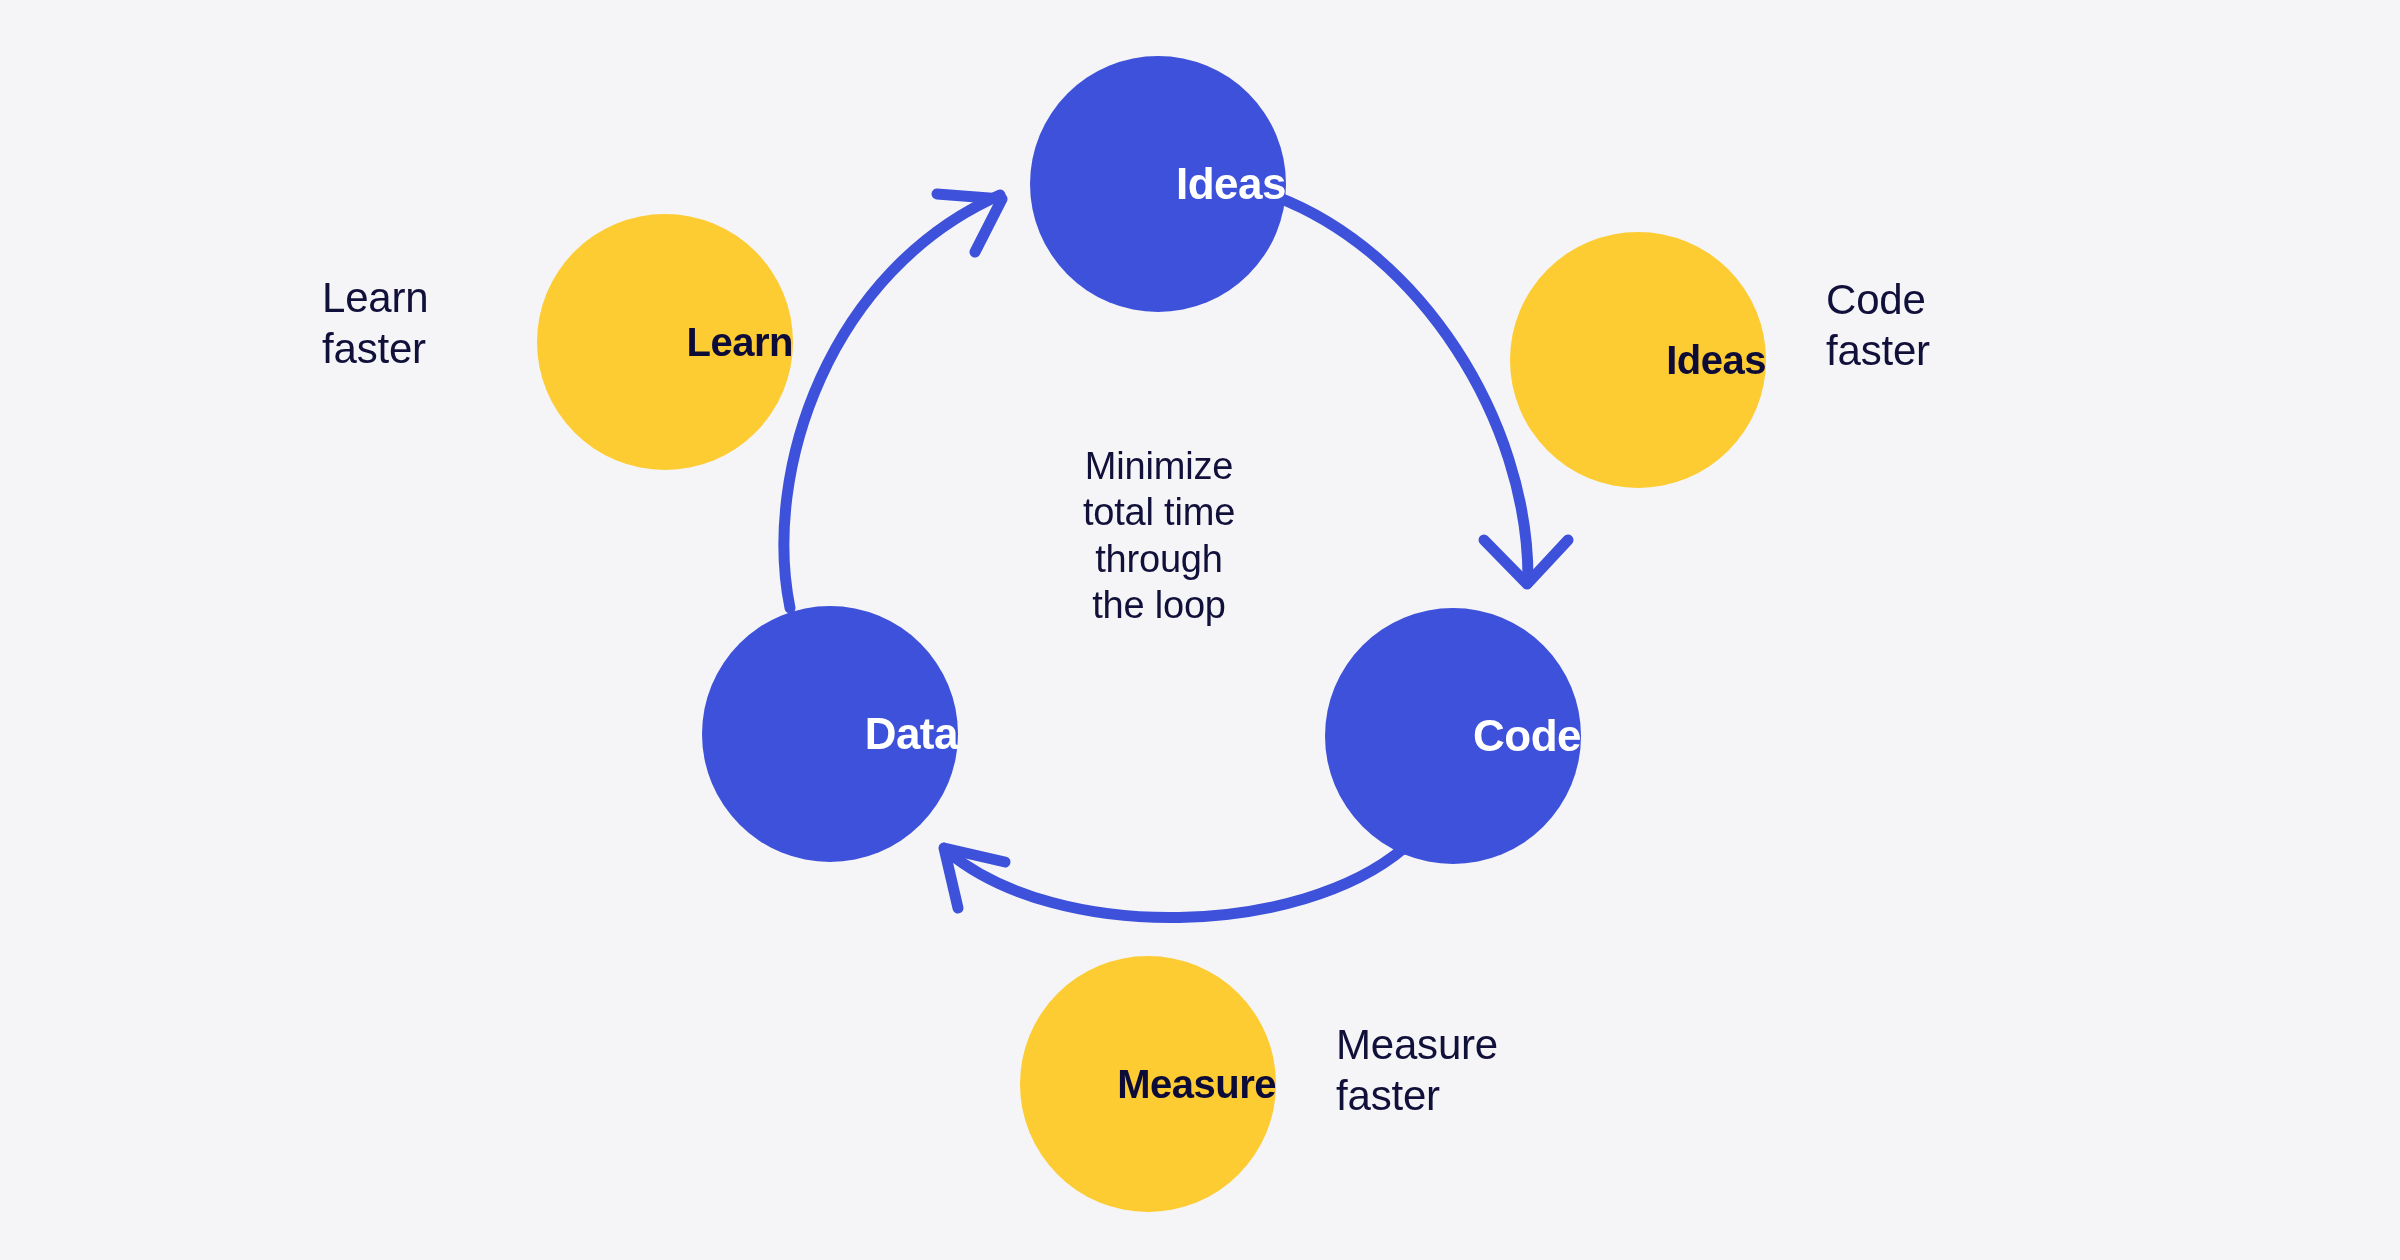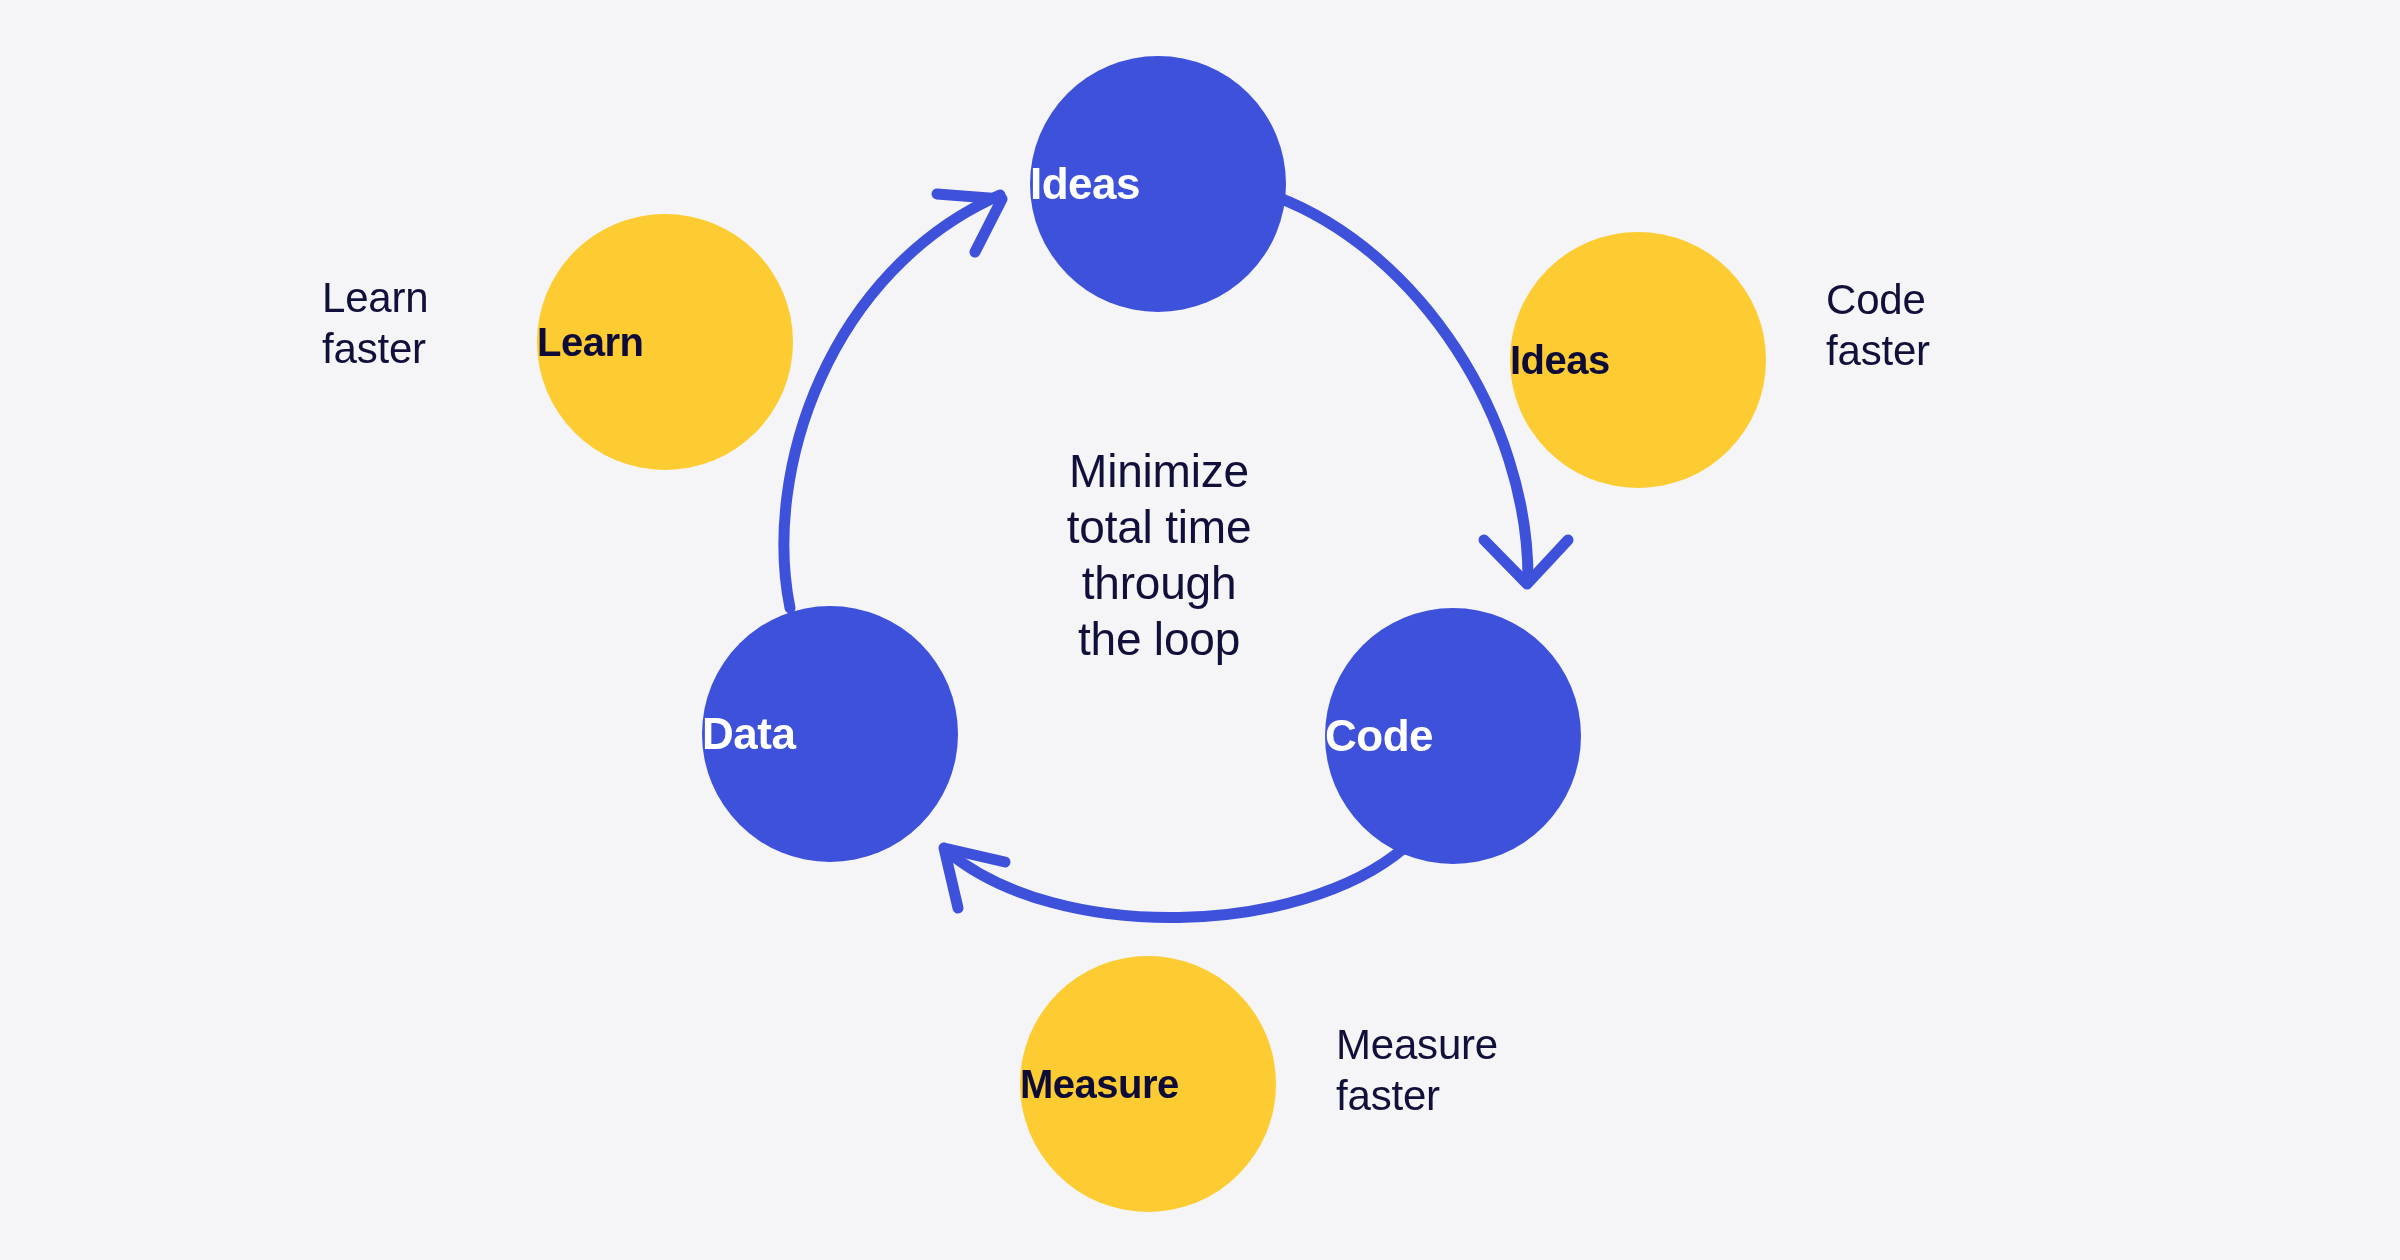--- a/index.html
+++ b/index.html
@@ -24,21 +24,21 @@
     left: 0;
     top: 0;
     width: 2400px;
     height: 1260px;
   }
   .node {
     position: absolute;
     border-radius: 50%;
     display: flex;
     align-items: center;
-    justify-content: flex-start;
+    justify-content: flex-end;
     box-sizing: border-box;
   }
   .node-label {
     font-weight: bold;
     letter-spacing: -0.5px;
     white-space: nowrap;
     line-height: 1;
   }
   .node-primary {
     background: #3e51da;
@@ -78,21 +78,21 @@
   #caption-build   { left: 1826px; top: 274px;  text-align: left; }
   #caption-measure { left: 1336px; top: 1019px; text-align: left; }
 
   #center-text {
     position: absolute;
     left: 1014px;
     top: 443px;
     width: 290px;
     text-align: center;
     color: #11103a;
-    font-size: 46px;
+    font-size: 38px;
     line-height: 1.22;
     font-weight: normal;
     letter-spacing: -0.2px;
     white-space: pre-line;
   }
 </style>
 </head>
 <body>
 
 <div id="diagram">

